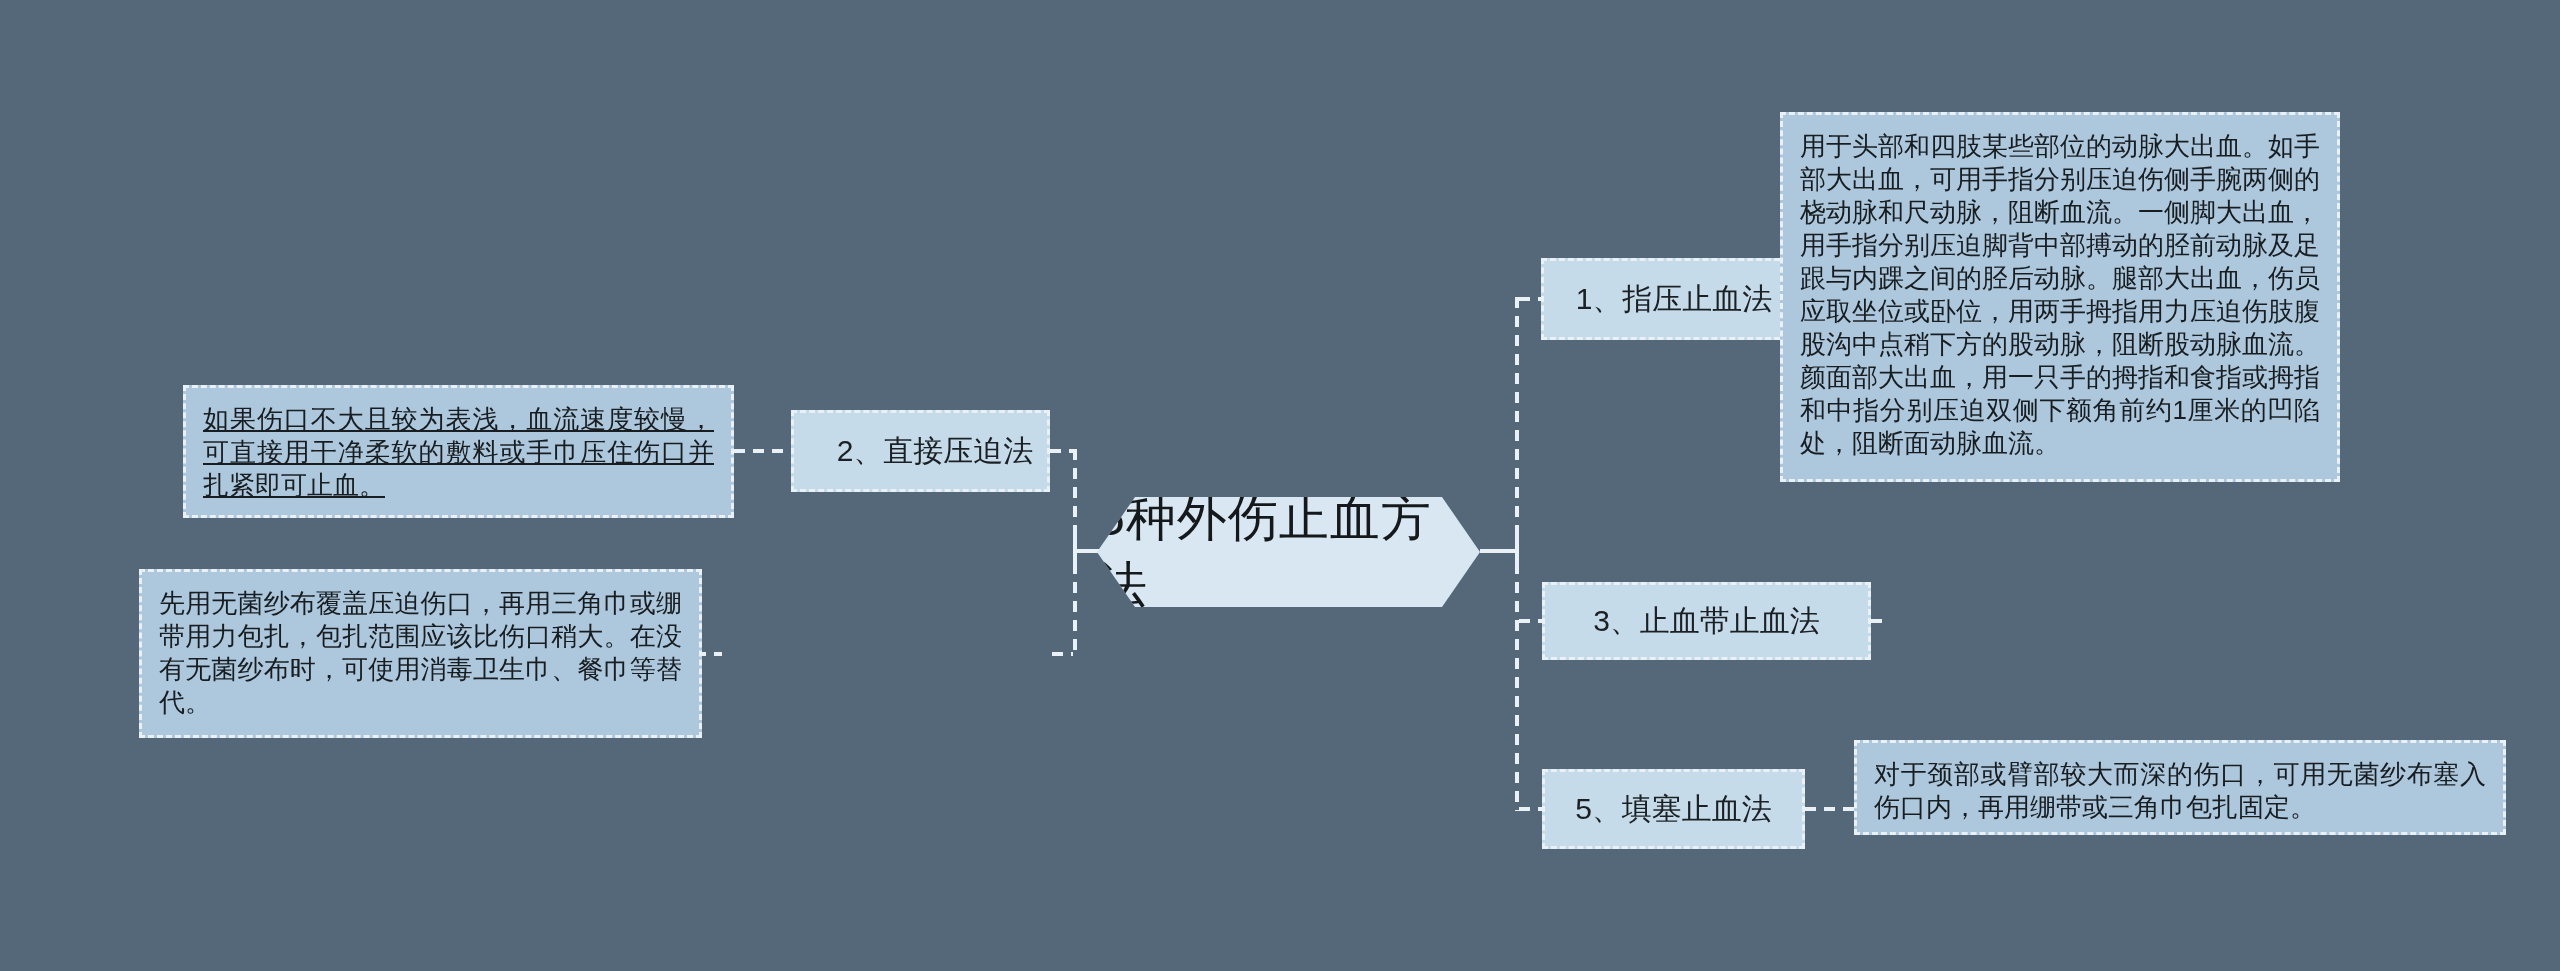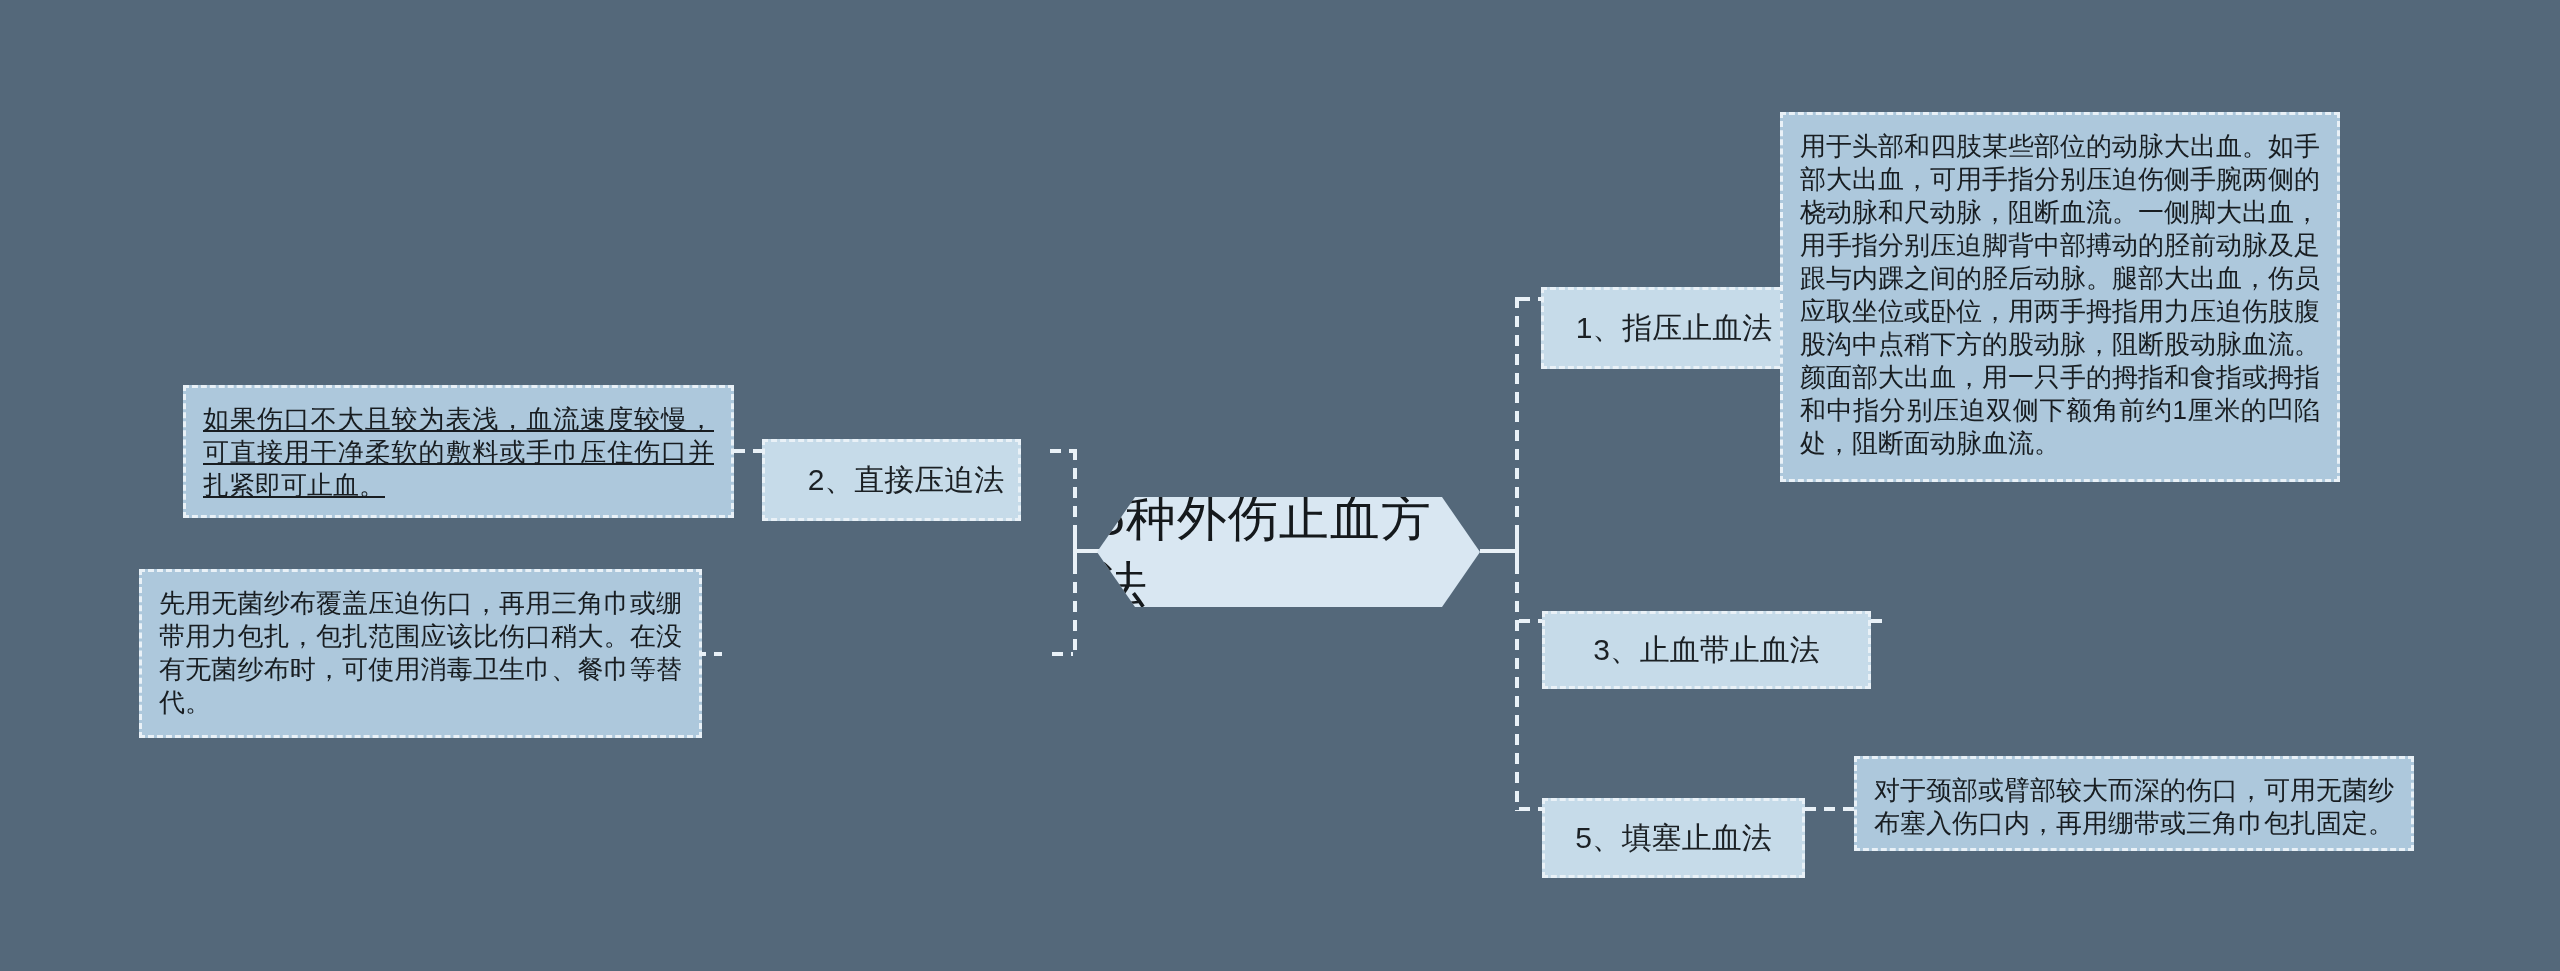--- a/index.html
+++ b/index.html
@@ -25,38 +25,38 @@
     clip-path:polygon(0 50%,38px 0,345px 0,100% 50%,345px 100%,38px 100%);
     display:flex;align-items:center;justify-content:center;
     font-size:50px;letter-spacing:1px;color:#15191c;
   }
   
   .node{
     position:absolute;box-sizing:border-box;
     background:var(--node-fill);
     border:3px dashed var(--line);
     display:flex;align-items:center;justify-content:center;
-    font-size:30px;color:#1b2024;white-space:nowrap;margin-top:29px;
+    font-size:30px;color:#1b2024;white-space:nowrap;
   }
   .node-1{left:1541px;top:258px;width:266px;height:82px;}
-  .node-2{left:762px;top:410px;width:259px;height:82px;padding-left:29px;}
+  .node-2{left:791px;top:410px;width:259px;height:82px;padding-left:29px;}
   .node-3{left:1542px;top:582px;width:329px;height:78px;}
   .node-4{left:722px;top:614px;width:330px;height:81px;}
   .node-5{left:1542px;top:769px;width:263px;height:80px;}
   
   .desc{
     position:absolute;box-sizing:border-box;
     background:var(--desc-fill);
     border:3px dashed var(--line);
     font-size:26px;line-height:33px;color:#181d21;
     padding:15px 17px;text-align:justify;
   }
   .desc-r1{left:1780px;top:112px;width:560px;height:370px;}
   .desc-r3{left:1887px;top:538px;width:560px;height:165px;}
-  .desc-r5{left:1854px;top:756px;width:560px;height:95px;}
+  .desc-r5{left:1854px;top:740px;width:652px;height:95px;}
   .desc-l2{left:183px;top:385px;width:551px;height:133px;text-decoration:underline;}
   .desc-l4{left:113px;top:569px;width:563px;height:169px;margin-left:26px;}
   
   .dash-h{position:absolute;height:4px;
     background:repeating-linear-gradient(to right,var(--line) 0 11px,transparent 11px 19px);}
   .dash-v{position:absolute;width:4px;
     background:repeating-linear-gradient(to bottom,var(--line) 0 11px,transparent 11px 19px);}
   .solid-h{position:absolute;height:4px;background:var(--line);}
   .tick-v{position:absolute;width:4px;height:30px;background:var(--line);}
   .v-left{left:1073px;top:449px;height:209px;}

